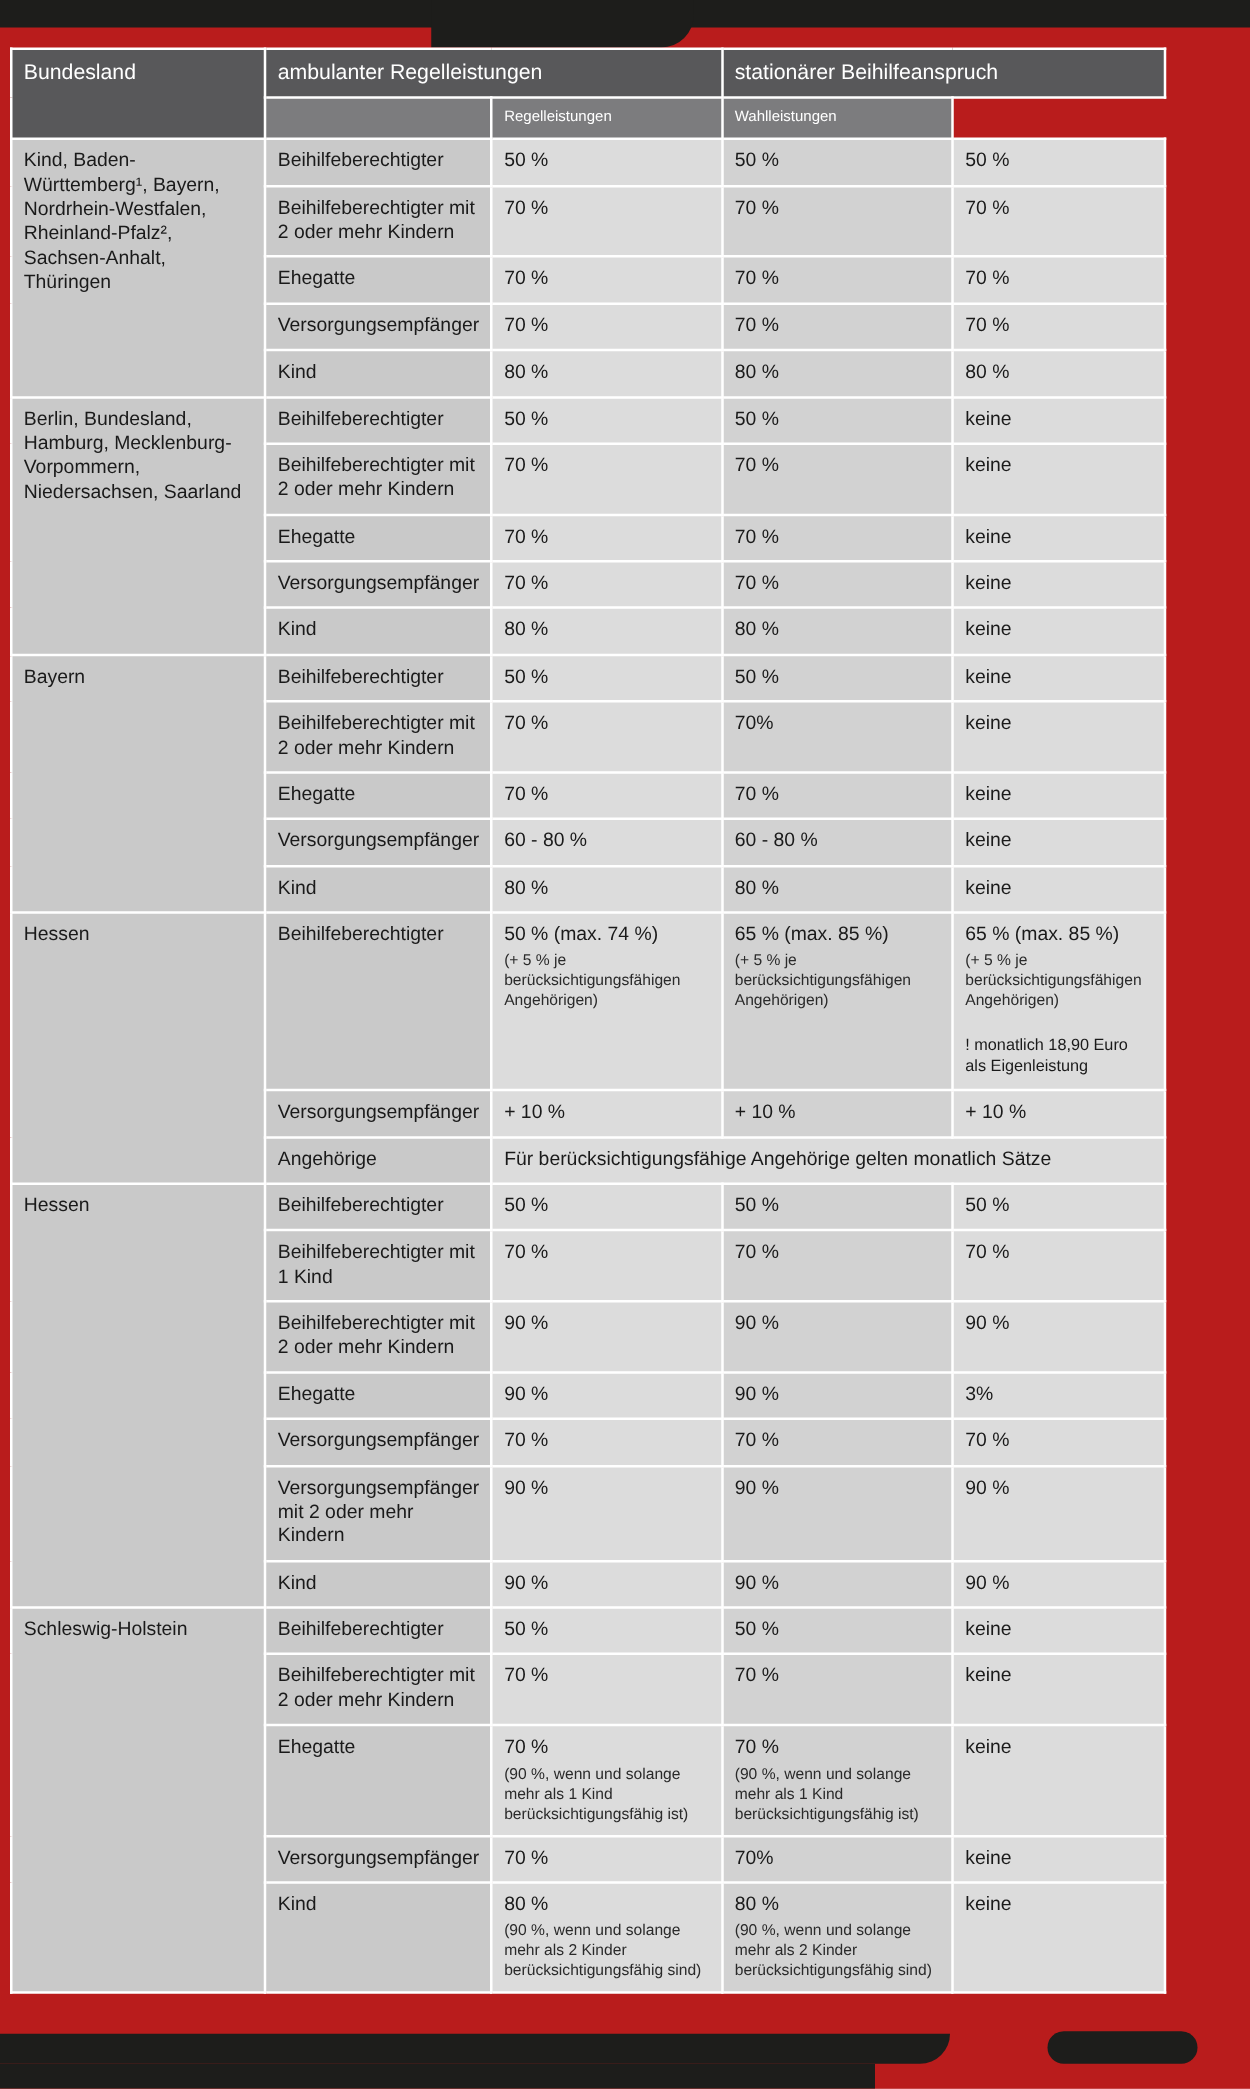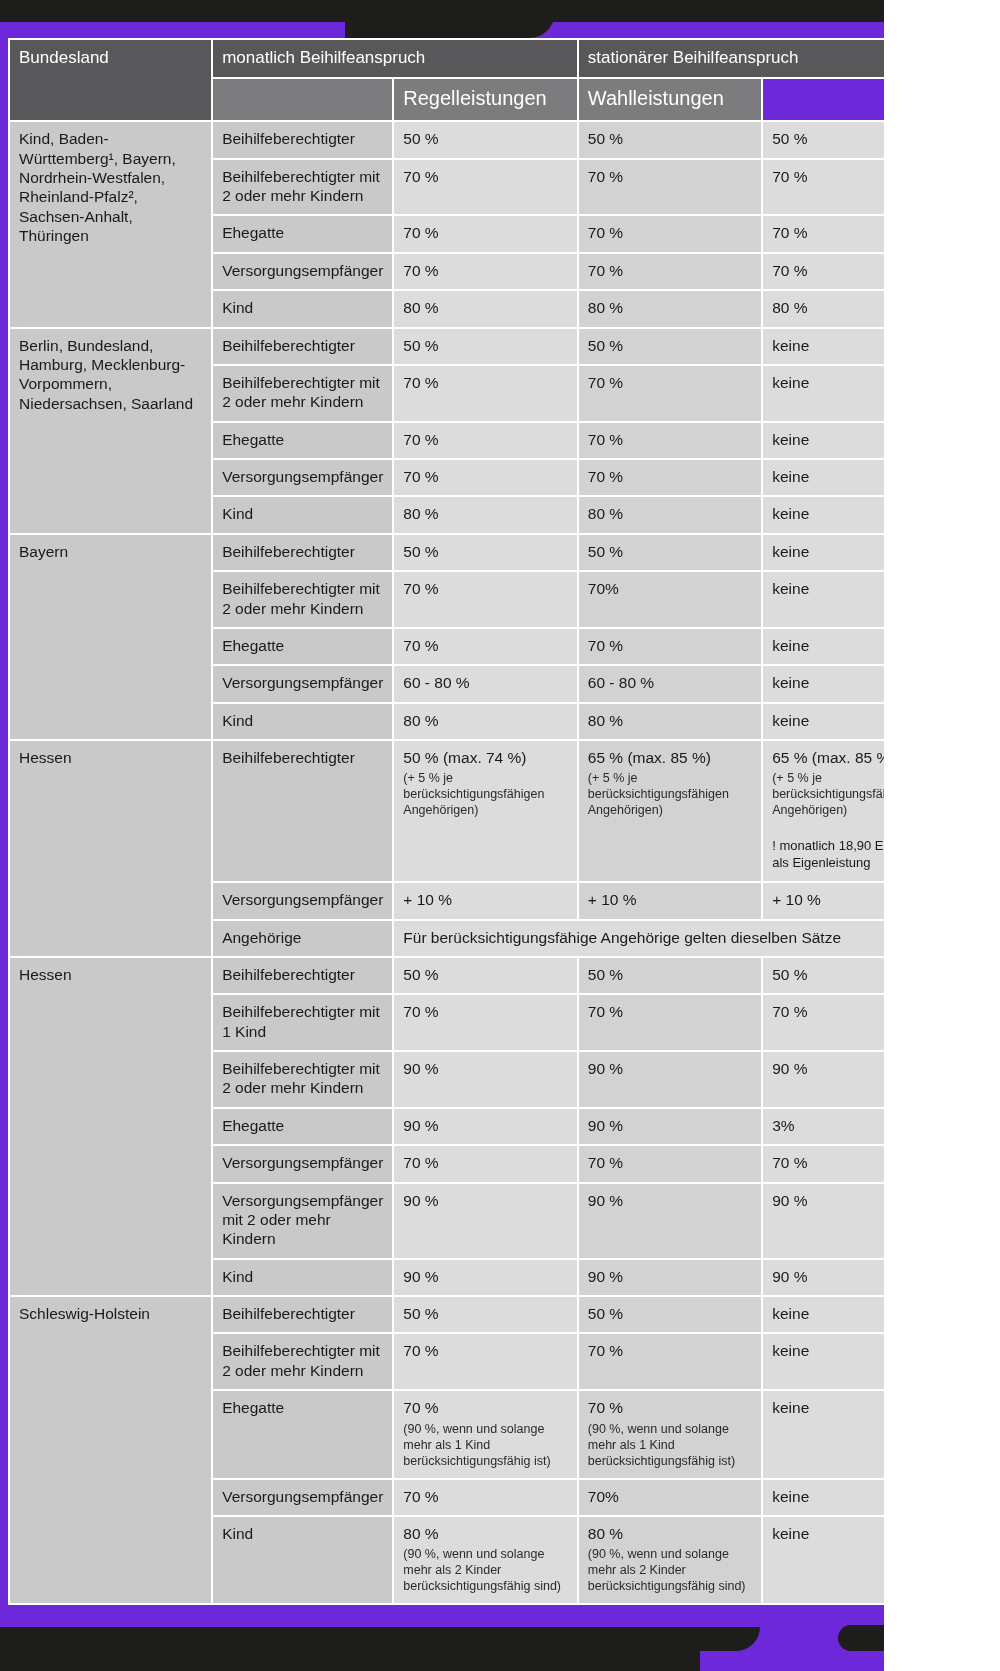--- a/index.html
+++ b/index.html
@@ -5,24 +5,24 @@
   * { box-sizing: border-box; }
   html, body { margin:0; padding:0; }
   body {
     width:1000px;
     background:#ffffff;
     font-family:"Liberation Sans", sans-serif;
     color:#1a1a1a;
   }
   .page {
     position:relative;
-    width:884px;
+    width:1000px;
     height:1671px;
     overflow:hidden;
-    background:#6d28d9;
+    background:#b91c1c;
   }
 
   
   .band {
     position:absolute;
     background:#1d1d1b;
   }
   .band-top-1 { left:0; top:0; width:1000px; height:22px; }
   .band-top-2 { left:345px; top:0; width:210px; height:38px; border-bottom-right-radius:26px; }
   .band-bot-1 { left:0; top:1627px; width:760px; height:24px; border-bottom-right-radius:26px;}
@@ -50,21 +50,21 @@
   .hdr {
     background:#58585a;
     color:#ffffff;
     font-size:17px;
     font-weight:bold;
     padding:10px 9px 12px 9px;
   }
   .hdr2 {
     background:#7c7c7e;
     color:#ffffff;
-    font-size:20px;
+    font-size:12px;
     padding:7px 9px 8px 9px;
   }
 
   
   .c-state { background:#c9c9c9; width:205px; }
   .c-role  { background:#c9c9c9; width:180px; }
   .c-val   { background:#dcdcdc; }
   .c-val-mid { background:#d2d2d2; }
   .c-wide  { background:#dcdcdc; }
 
@@ -100,21 +100,21 @@
     <colgroup>
       <col class="w1">
         <col class="w2">
         <col class="w3">
         <col class="w4">
         <col class="w5">
     </colgroup>
     <thead>
       <tr>
         <th class="hdr" rowspan="2">Bundesland</th>
-        <th class="hdr" colspan="2">monatlich Beihilfeanspruch</th>
+        <th class="hdr" colspan="2">ambulanter Regelleistungen</th>
         <th class="hdr" colspan="2">stationärer Beihilfeanspruch</th>
       </tr>
       <tr>
         <th class="hdr2"></th>
         <th class="hdr2">Regelleistungen</th>
         <th class="hdr2">Wahlleistungen</th>
       </tr>
     </thead>
     <tbody id="tbody">
         <tr>
@@ -218,21 +218,21 @@
           <td class="c-val"><span>65 % (max. 85 %)</span><span class="sub">(+ 5 % je berücksichtigungsfähigen Angehörigen)</span><span class="note">! monatlich 18,90 Euro als Eigenleistung</span></td>
         </tr>
         <tr>
           <td class="c-role">Versorgungsempfänger</td>
           <td class="c-val"><span>+ 10 %</span></td>
           <td class="c-val-mid"><span>+ 10 %</span></td>
           <td class="c-val"><span>+ 10 %</span></td>
         </tr>
         <tr>
           <td class="c-role">Angehörige</td>
-          <td class="c-wide" colspan="3">Für berücksichtigungsfähige Angehörige gelten dieselben Sätze</td>
+          <td class="c-wide" colspan="3">Für berücksichtigungsfähige Angehörige gelten monatlich Sätze</td>
         </tr>
         <tr>
           <td class="c-state" rowspan="7">Hessen</td>
           <td class="c-role">Beihilfeberechtigter</td>
           <td class="c-val"><span>50 %</span></td>
           <td class="c-val-mid"><span>50 %</span></td>
           <td class="c-val"><span>50 %</span></td>
         </tr>
         <tr>
           <td class="c-role">Beihilfeberechtigter mit 1 Kind</td>

